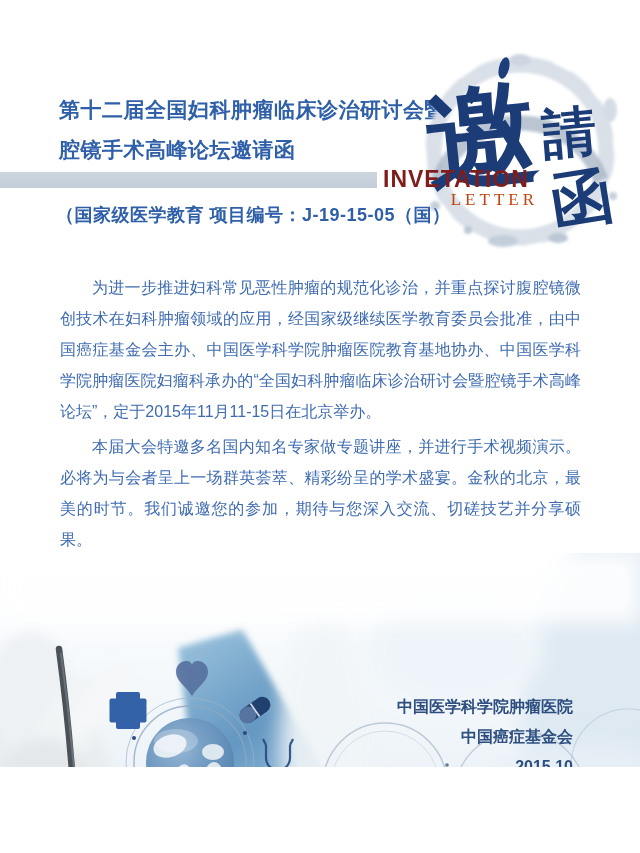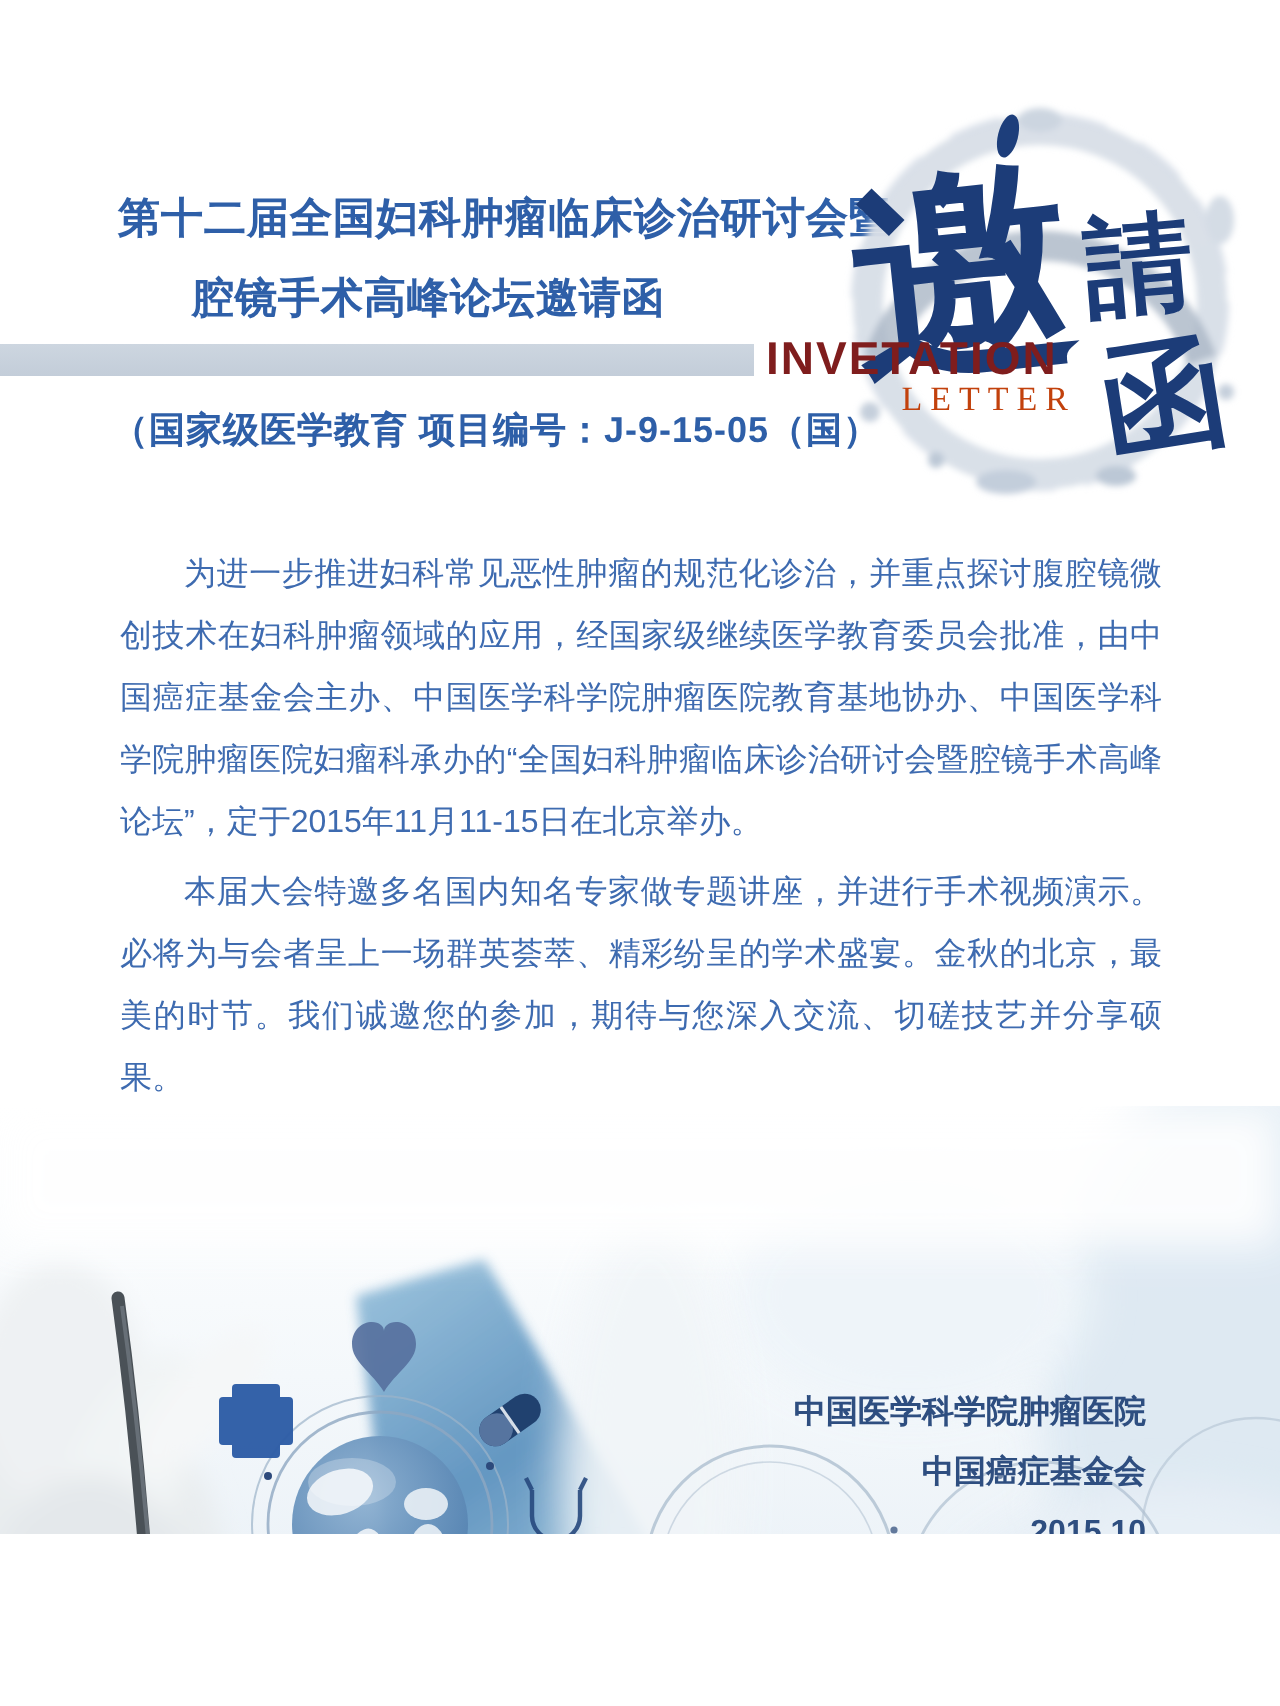--- a/index.html
+++ b/index.html
@@ -5,21 +5,21 @@
   html,body{margin:0;padding:0;background:#fff;}
   #poster{
     position:relative;width:640px;height:767px;overflow:hidden;background:#ffffff;
     font-family:"Liberation Sans","DejaVu Sans",sans-serif;
   }
   
   .gray-band{position:absolute;left:0;top:172px;width:377px;height:16px;
     background:linear-gradient(180deg,#cdd6e0,#c3cdd9);}
   .title{position:absolute;left:59px;top:99px;font-size:21px;font-weight:bold;
     color:#2e5fa8;letter-spacing:.5px;line-height:22px;}
-  .title .t2{margin-top:18px;margin-left:37px;}
+  .title .t2{margin-top:18px;}
   .program-note{position:absolute;left:56px;top:203px;font-size:18px;font-weight:bold;
     color:#2e5fa8;letter-spacing:.5px;}
   
   .seal-svg{position:absolute;left:408px;top:48px;width:230px;height:210px;}
   .seal-en1{position:absolute;left:383px;top:166px;width:158px;text-align:left;
     font-size:23px;font-weight:bold;color:#7f1d1d;letter-spacing:1px;}
   .seal-en2{position:absolute;left:383px;top:190px;width:155px;text-align:right;
     font-family:"Liberation Serif","DejaVu Serif",serif;font-size:17px;
     color:#c2410c;letter-spacing:4px;}
   
@@ -221,21 +221,21 @@
     <g>
       <text class="cal" x="18" y="128" font-size="112" transform="rotate(-6 70 95)">邀</text>
       <text class="cal" x="134" y="103" font-size="54" transform="rotate(-5 160 80)">請</text>
       <text class="cal" x="142" y="172" font-size="62" transform="rotate(-9 172 145)">函</text>
     </g>
   </svg>
 
   <div class="seal-en1">INVETATION</div>
   <div class="seal-en2">LETTER</div>
 
-  <div class="program-note">（国家级医学教育 项目编号：J-9-15-05（国）</div>
+  <div class="program-note">（国家级医学教育 项目编号：J-19-15-05（国）</div>
 
   <div class="body-text">
     <p>为进一步推进妇科常见恶性肿瘤的规范化诊治，并重点探讨腹腔镜微创技术在妇科肿瘤领域的应用，经国家级继续医学教育委员会批准，由中国癌症基金会主办、中国医学科学院肿瘤医院教育基地协办、中国医学科学院肿瘤医院妇瘤科承办的“全国妇科肿瘤临床诊治研讨会暨腔镜手术高峰论坛”，定于2015年11月11-15日在北京举办。</p>
     <p>本届大会特邀多名国内知名专家做专题讲座，并进行手术视频演示。必将为与会者呈上一场群英荟萃、精彩纷呈的学术盛宴。金秋的北京，最美的时节。我们诚邀您的参加，期待与您深入交流、切磋技艺并分享硕果。</p>
   </div>
 
   <div class="signature">
     <div>中国医学科学院肿瘤医院</div>
     <div>中国癌症基金会</div>
     <div>2015.10</div>

